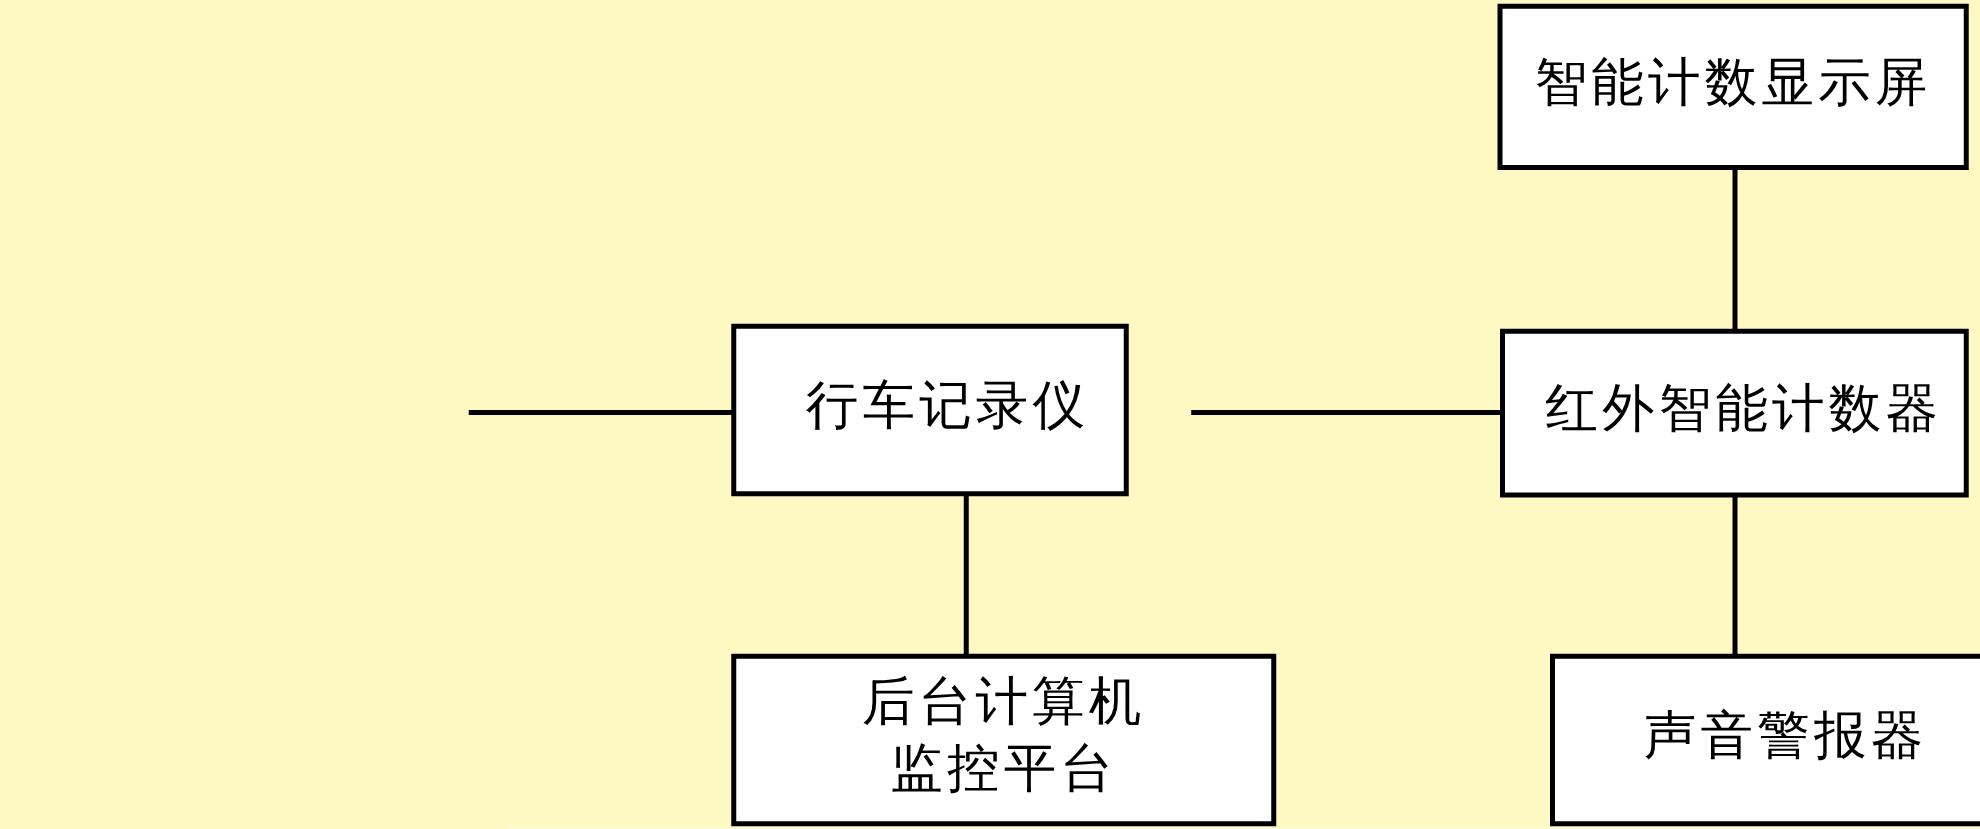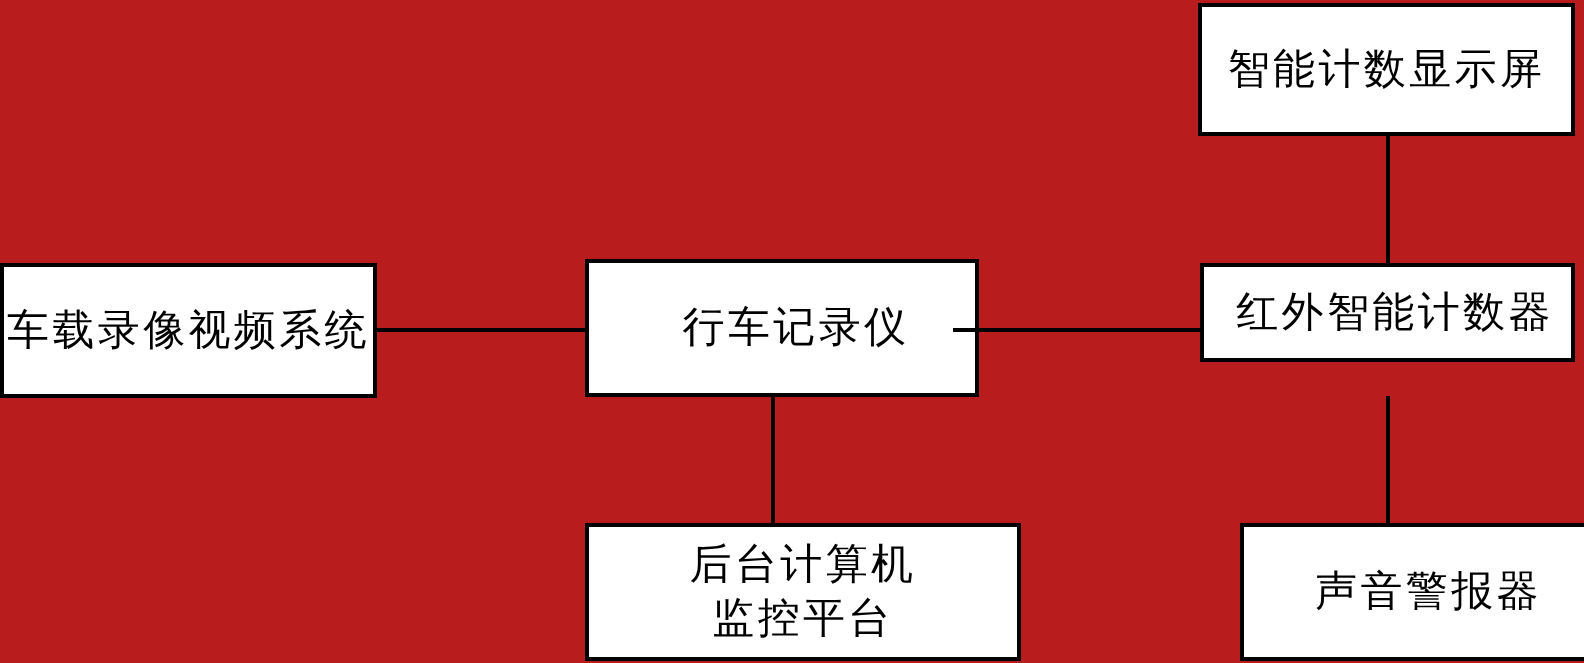--- a/index.html
+++ b/index.html
@@ -4,44 +4,44 @@
 <style>
   html, body {
     margin: 0;
     padding: 0;
     background: #ffffff;
   }
   .canvas {
     position: relative;
     width: 1584px;
     height: 663px;
-    background: #b91c1c;
+    background: #fef9c3;
     overflow: hidden;
-    font-family: Liberation Serif, serif;
+    font-family: Liberation Mono, monospace;
   }
   .node {
     position: absolute;
     box-sizing: border-box;
     border: 4px solid #000000;
     background: #ffffff;
     display: flex;
     flex-direction: column;
     align-items: center;
     justify-content: center;
     text-align: center;
     color: #000000;
     font-size: 42px;
     letter-spacing: 0.08em;
     line-height: 1.28;
     white-space: nowrap;
   }
   .node-top-right        { left: 1198px; top: 3px;   width: 377px; height: 133px; }
   .node-left             { left: 0px;    top: 263px; width: 377px; height: 135px; }
-  .node-center           { left: 585px;  top: 259px; width: 394px; height: 138px; padding-left: 28px; }
-  .node-right-mid        { left: 1200px; top: 263px; width: 375px; height: 99px; padding-left: 15px; }
+  .node-center           { left: 585px;  top: 259px; width: 318px; height: 138px; padding-left: 28px; }
+  .node-right-mid        { left: 1200px; top: 263px; width: 375px; height: 135px; padding-left: 15px; }
   .node-bottom-center    { left: 585px;  top: 523px; width: 436px; height: 138px; }
   .node-bottom-right     { left: 1198px; top: 523px; width: 377px; height: 138px; margin-left: 42px; }
   .edge {
     position: absolute;
     background: #000000;
   }
   .edge-h { height: 4px; }
   .edge-v { width: 4px; }
   .edge-left-center      { left: 375px;  top: 328px; width: 212px; }
   .edge-center-right     { left: 953px;  top: 328px; width: 249px; }
@@ -51,23 +51,20 @@
 </style>
 </head>
 <body>
 
 <div class="canvas">
 
   <div class="node node-top-right">
     <span>智能计数显示屏</span>
   </div>
 
-  <div class="node node-left">
-    <span>车载录像视频系统</span>
-  </div>
 
   <div class="node node-center">
     <span>行车记录仪</span>
   </div>
 
   <div class="node node-right-mid">
     <span>红外智能计数器</span>
   </div>
 
   <div class="node node-bottom-center">

